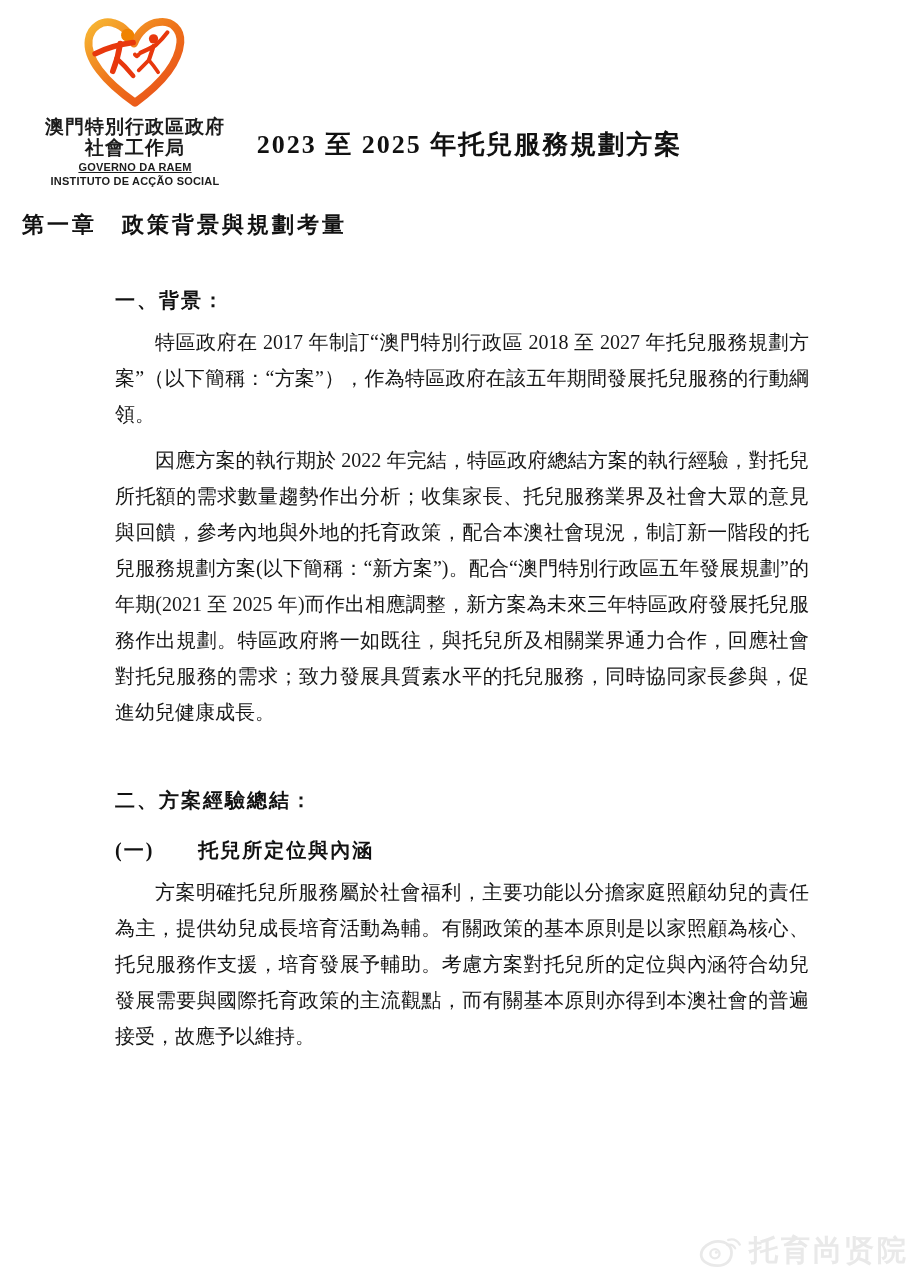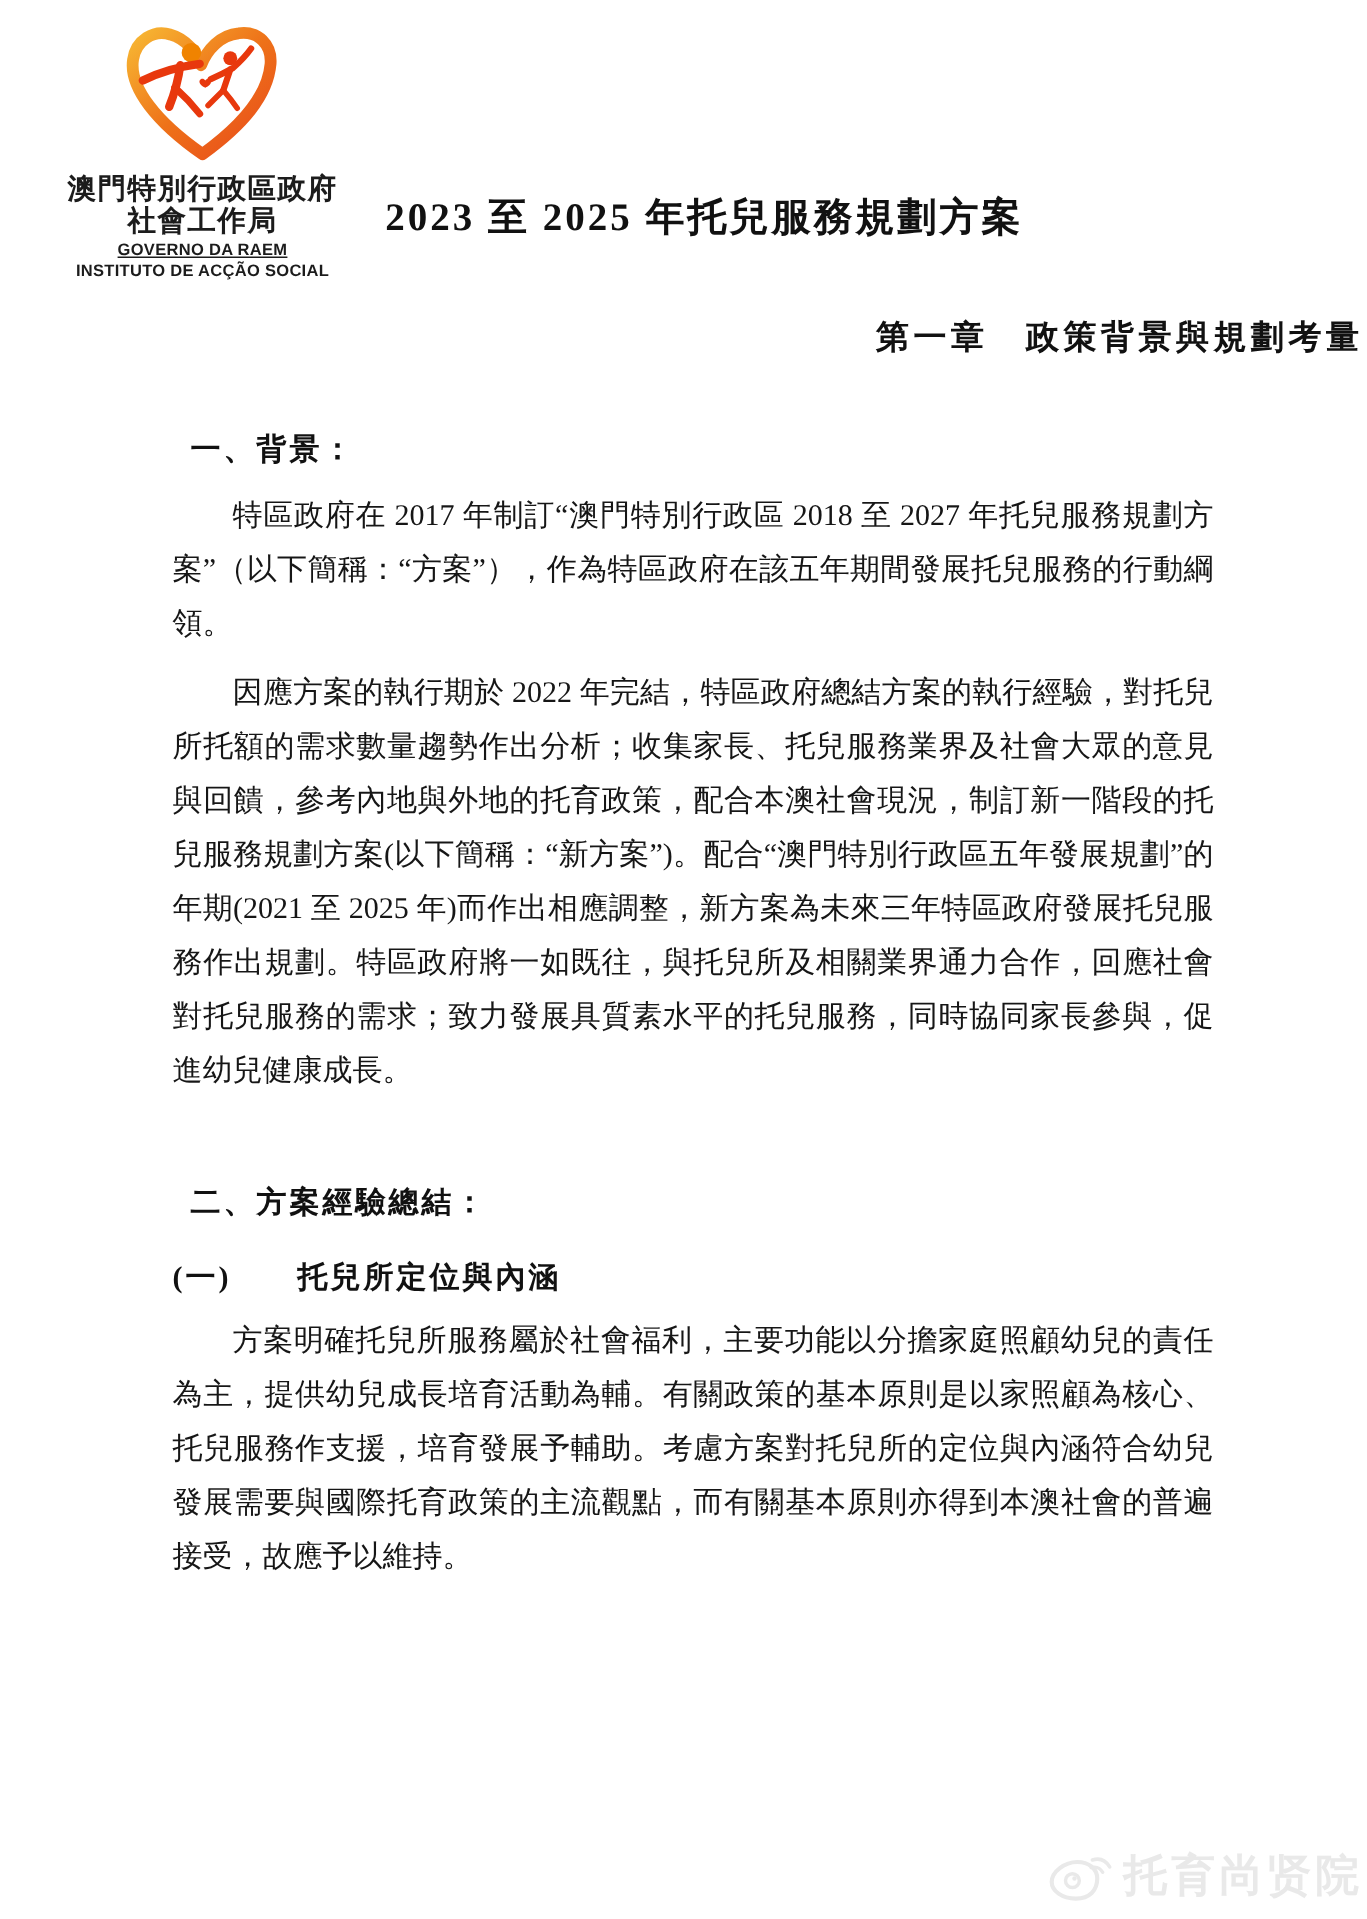--- a/index.html
+++ b/index.html
@@ -27,27 +27,27 @@
   }
   .org-pt.first{margin-top:3px;text-decoration:underline;}
   
   .doc-title{
     margin:0;padding-top:126px;padding-left:30px;
     text-align:center;font-weight:600;
     font-size:26px;line-height:38px;letter-spacing:2px;color:#111;
   }
   .chapter-heading{
     margin:0;padding-top:46px;padding-left:22px;
-    text-align:right;font-weight:bold;
+    text-align:left;font-weight:bold;
     font-size:22px;letter-spacing:3px;line-height:30px;color:#111;
   }
   
   .content{padding:0 100px 0 115px;}
   .section-heading{
-    margin:12px;font-size:20px;font-weight:bold;letter-spacing:2px;
+    margin:0;font-size:20px;font-weight:bold;letter-spacing:2px;
     line-height:28px;color:#111;
   }
   .section-heading.first{margin-top:46px;}
   .section-heading.second{margin-top:56px;}
   .content p{
     margin:10px 0 0 0;
     font-size:20px;line-height:36px;
     text-align:justify;text-justify:inter-ideograph;
     text-indent:2em;color:#161616;
   }

